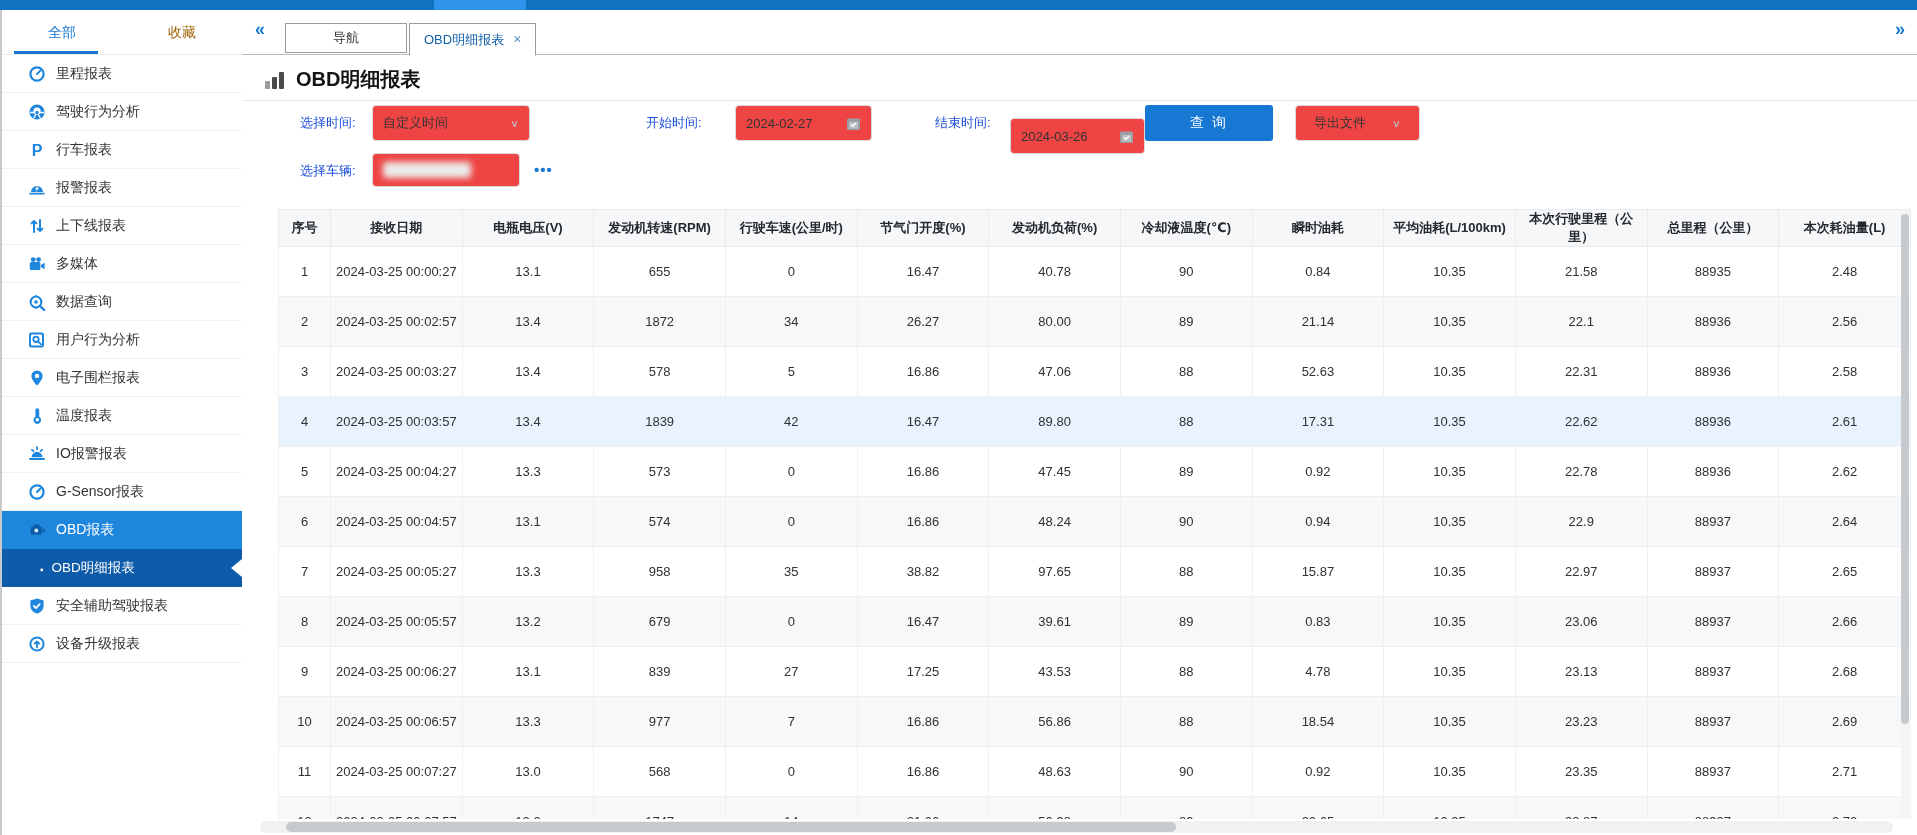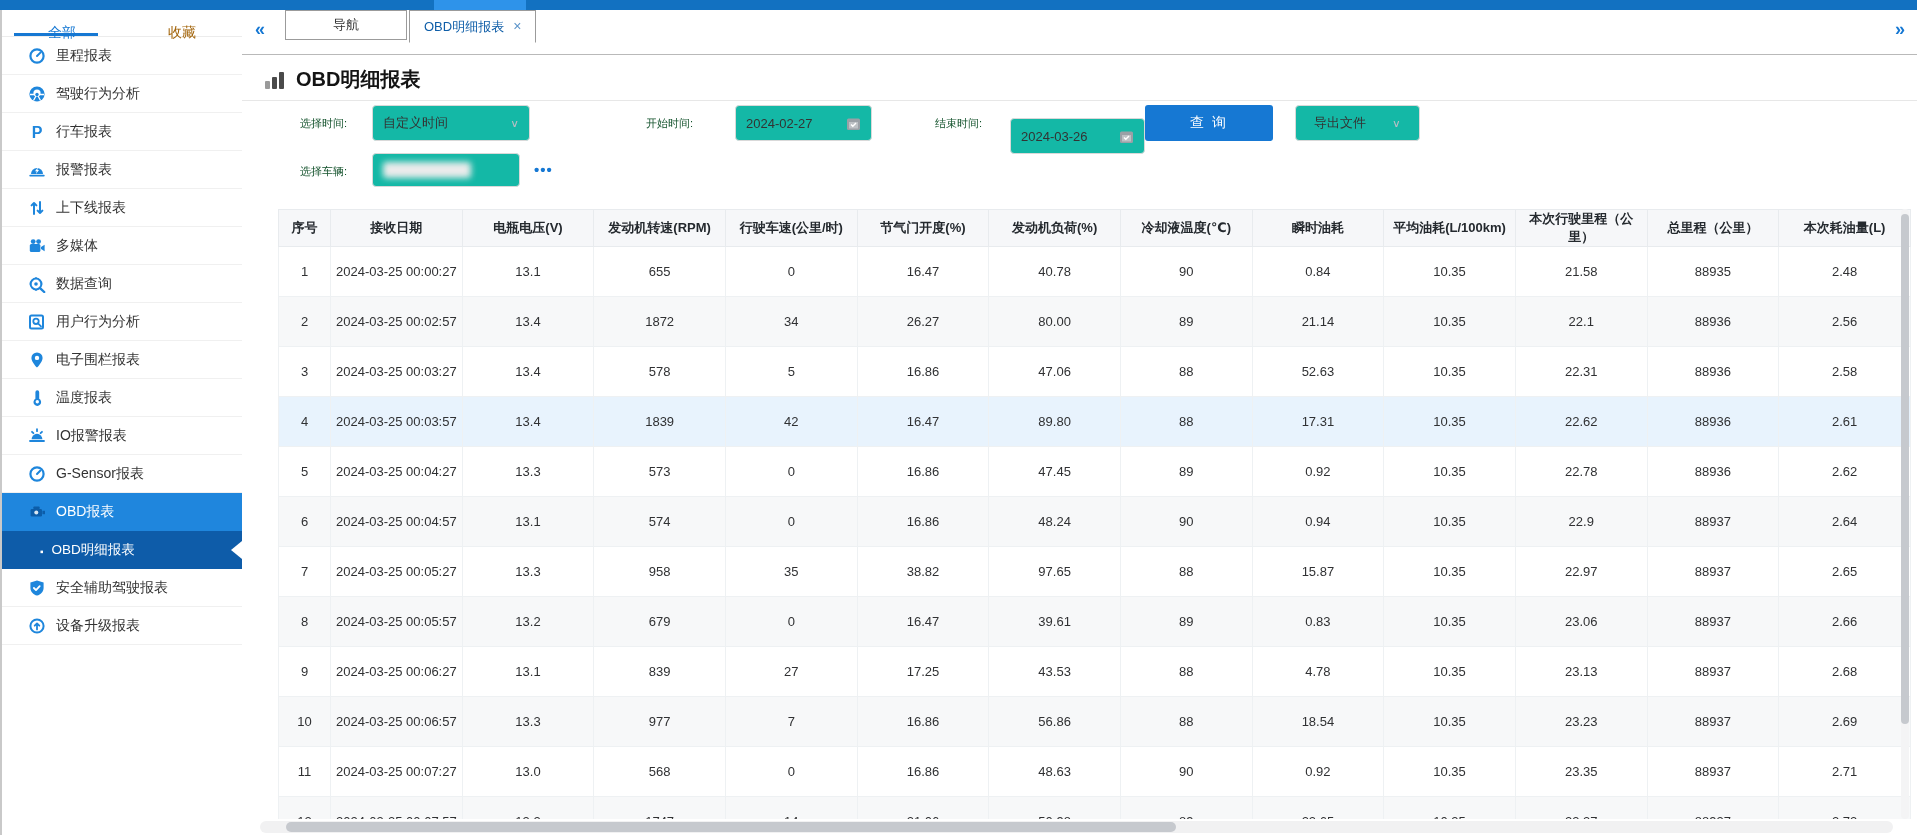--- a/index.html
+++ b/index.html
@@ -5,57 +5,57 @@
   html,body{margin:0;padding:0;width:1917px;height:835px;overflow:hidden;
     font-family:"Liberation Sans","DejaVu Sans",sans-serif;color:#333;background:#fff;}
   *{box-sizing:border-box;}
 
   
   .topstrip{position:absolute;left:0;top:0;width:1917px;height:10px;background:var(--topbar,#1271c1);}
   .topstrip .accent{position:absolute;left:434px;top:0;width:92px;height:10px;background:var(--topbar-accent,#2e93ea);}
 
   
   .sidebar{position:absolute;left:0;top:10px;width:242px;bottom:0;background:#fff;border-left:2px solid #c9c9c9;}
-  .side-tabs{height:27px;display:flex;border-bottom:1px solid #ececec;position:relative;}
+  .side-tabs{height:45px;display:flex;border-bottom:1px solid #ececec;position:relative;}
   .side-tab{flex:1;text-align:center;line-height:45px;font-size:14px;color:#a16207;cursor:pointer;}
   .side-tab.active{color:var(--primary,#1678d3);}
   .side-underline{position:absolute;left:12px;bottom:0;width:84px;height:3px;background:var(--primary,#1678d3);}
   ul.menu{list-style:none;margin:0;padding:0;}
   li.mitem{height:38px;display:flex;align-items:center;padding-left:26px;border-bottom:1px solid #f0f0f0;
     font-size:14px;color:#333;cursor:pointer;position:relative;}
   .mi{width:18px;height:18px;margin-right:10px;display:inline-flex;color:var(--icon-blue,#1e86dc);flex:none;}
   .mi svg{width:18px;height:18px;}
   li.selected{background:var(--sel-bg,#1f86dd);color:#fff;border-bottom:none;}
   li.selected .mi{color:#0c5da9;}
   li.subitem{background:var(--subsel-bg,#0e5ca9);color:#fff;padding-left:38px;border-bottom:none;font-size:13.5px;}
   li.subitem .bullet::before{content:"▪";font-size:10px;margin-right:8px;color:#fff;}
   li.subitem .notch{position:absolute;right:0;top:50%;margin-top:-9px;width:0;height:0;
     border-top:9px solid transparent;border-bottom:9px solid transparent;border-right:11px solid #fff;}
 
   
   .tabbar{position:absolute;left:242px;top:10px;right:0;height:45px;background:#fff;border-bottom:1px solid #b9b9b9;}
   .collapse-btn{position:absolute;left:13px;top:9px;color:var(--primary,#1678d3);font-size:18px;font-weight:bold;cursor:pointer;}
   .expand-btn{position:absolute;right:12px;top:9px;color:var(--primary,#1678d3);font-size:18px;font-weight:bold;cursor:pointer;}
-  .tabs{position:absolute;left:43px;top:0;height:45px;display:flex;align-items:flex-start;}
+  .tabs{position:absolute;left:43px;top:0;height:45px;display:flex;align-items:flex-end;}
   .tab{min-width:122px;height:30px;line-height:28px;text-align:center;border:1px solid #9b9b9b;background:#fff;
     font-size:13px;color:#333;padding:0 14px;margin-bottom:2px;margin-right:2px;cursor:pointer;}
   .tab.active{height:33px;line-height:31px;color:#0f5ea8;border-bottom:1px solid #fff;margin-bottom:-1px;z-index:2;position:relative;}
   .tab .close{margin-left:9px;color:#5a93c9;font-size:14px;cursor:pointer;}
 
   
   .content{position:absolute;left:242px;top:55px;right:0;bottom:0;background:#fff;}
   .title-row{position:absolute;left:22px;top:11px;display:flex;align-items:center;gap:10px;}
   .title-icon svg{width:22px;height:22px;display:block;}
   .page-title{font-size:20px;font-weight:bold;color:#141414;}
   .divider{position:absolute;left:0;right:0;top:45px;height:1px;background:#e7e7e7;}
 
   
   .filters{position:absolute;left:0;top:46px;right:0;height:108px;}
-  .f-label{position:absolute;font-size:11px;color:#14532d;line-height:36px;}
-  .box{position:absolute;height:36px;border:1px solid #d9d9d9;border-radius:4px;background:#14b8a6;
+  .f-label{position:absolute;font-size:13px;color:#1d4ed8;line-height:36px;}
+  .box{position:absolute;height:36px;border:1px solid #d9d9d9;border-radius:4px;background:#ef4444;
     display:flex;align-items:center;justify-content:space-between;padding:0 10px;font-size:13px;color:#333;cursor:pointer;}
   .chevron::after{content:"∨";color:#b9bec4;font-size:12px;transform:scaleY(.85);display:inline-block;}
   .cal-icon svg{width:15px;height:15px;display:block;}
   .btn-primary{position:absolute;height:36px;background:var(--primary,#1678d3);color:#fff;border:none;border-radius:3px;
     font-size:14px;letter-spacing:2px;cursor:pointer;font-family:inherit;}
   .redact{width:88px;height:16px;background:#ebebeb;border-radius:3px;filter:blur(3px);}
   .more-btn{position:absolute;color:var(--primary,#1678d3);font-weight:bold;font-size:15px;letter-spacing:1px;
     line-height:34px;cursor:pointer;}
 
   

